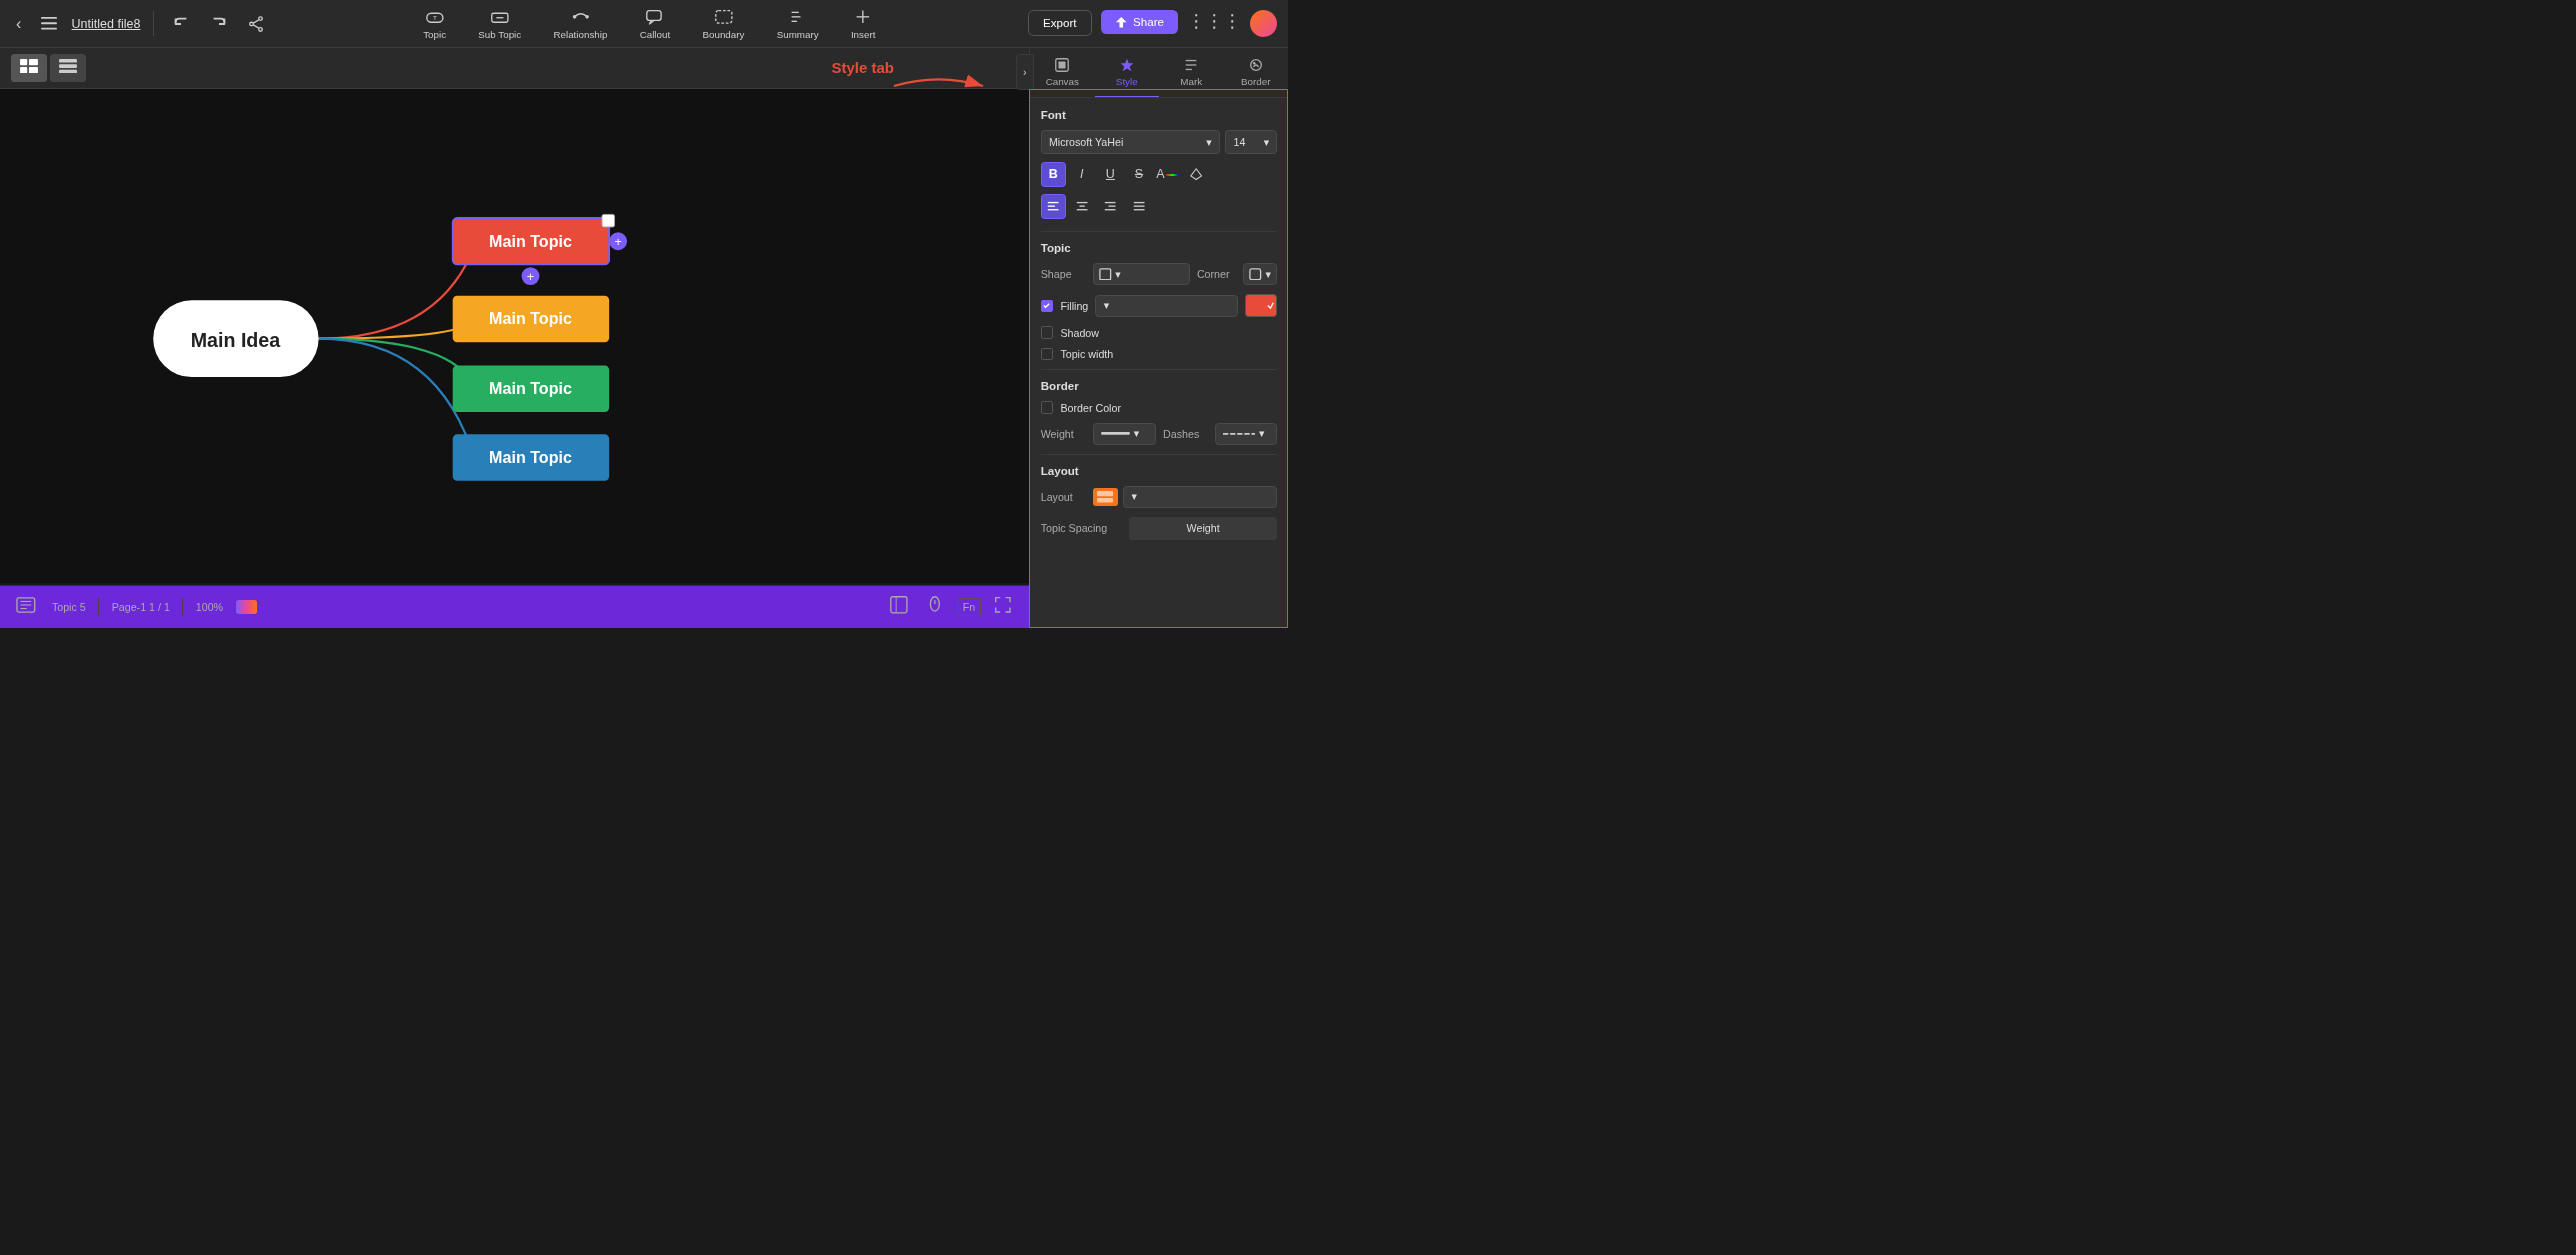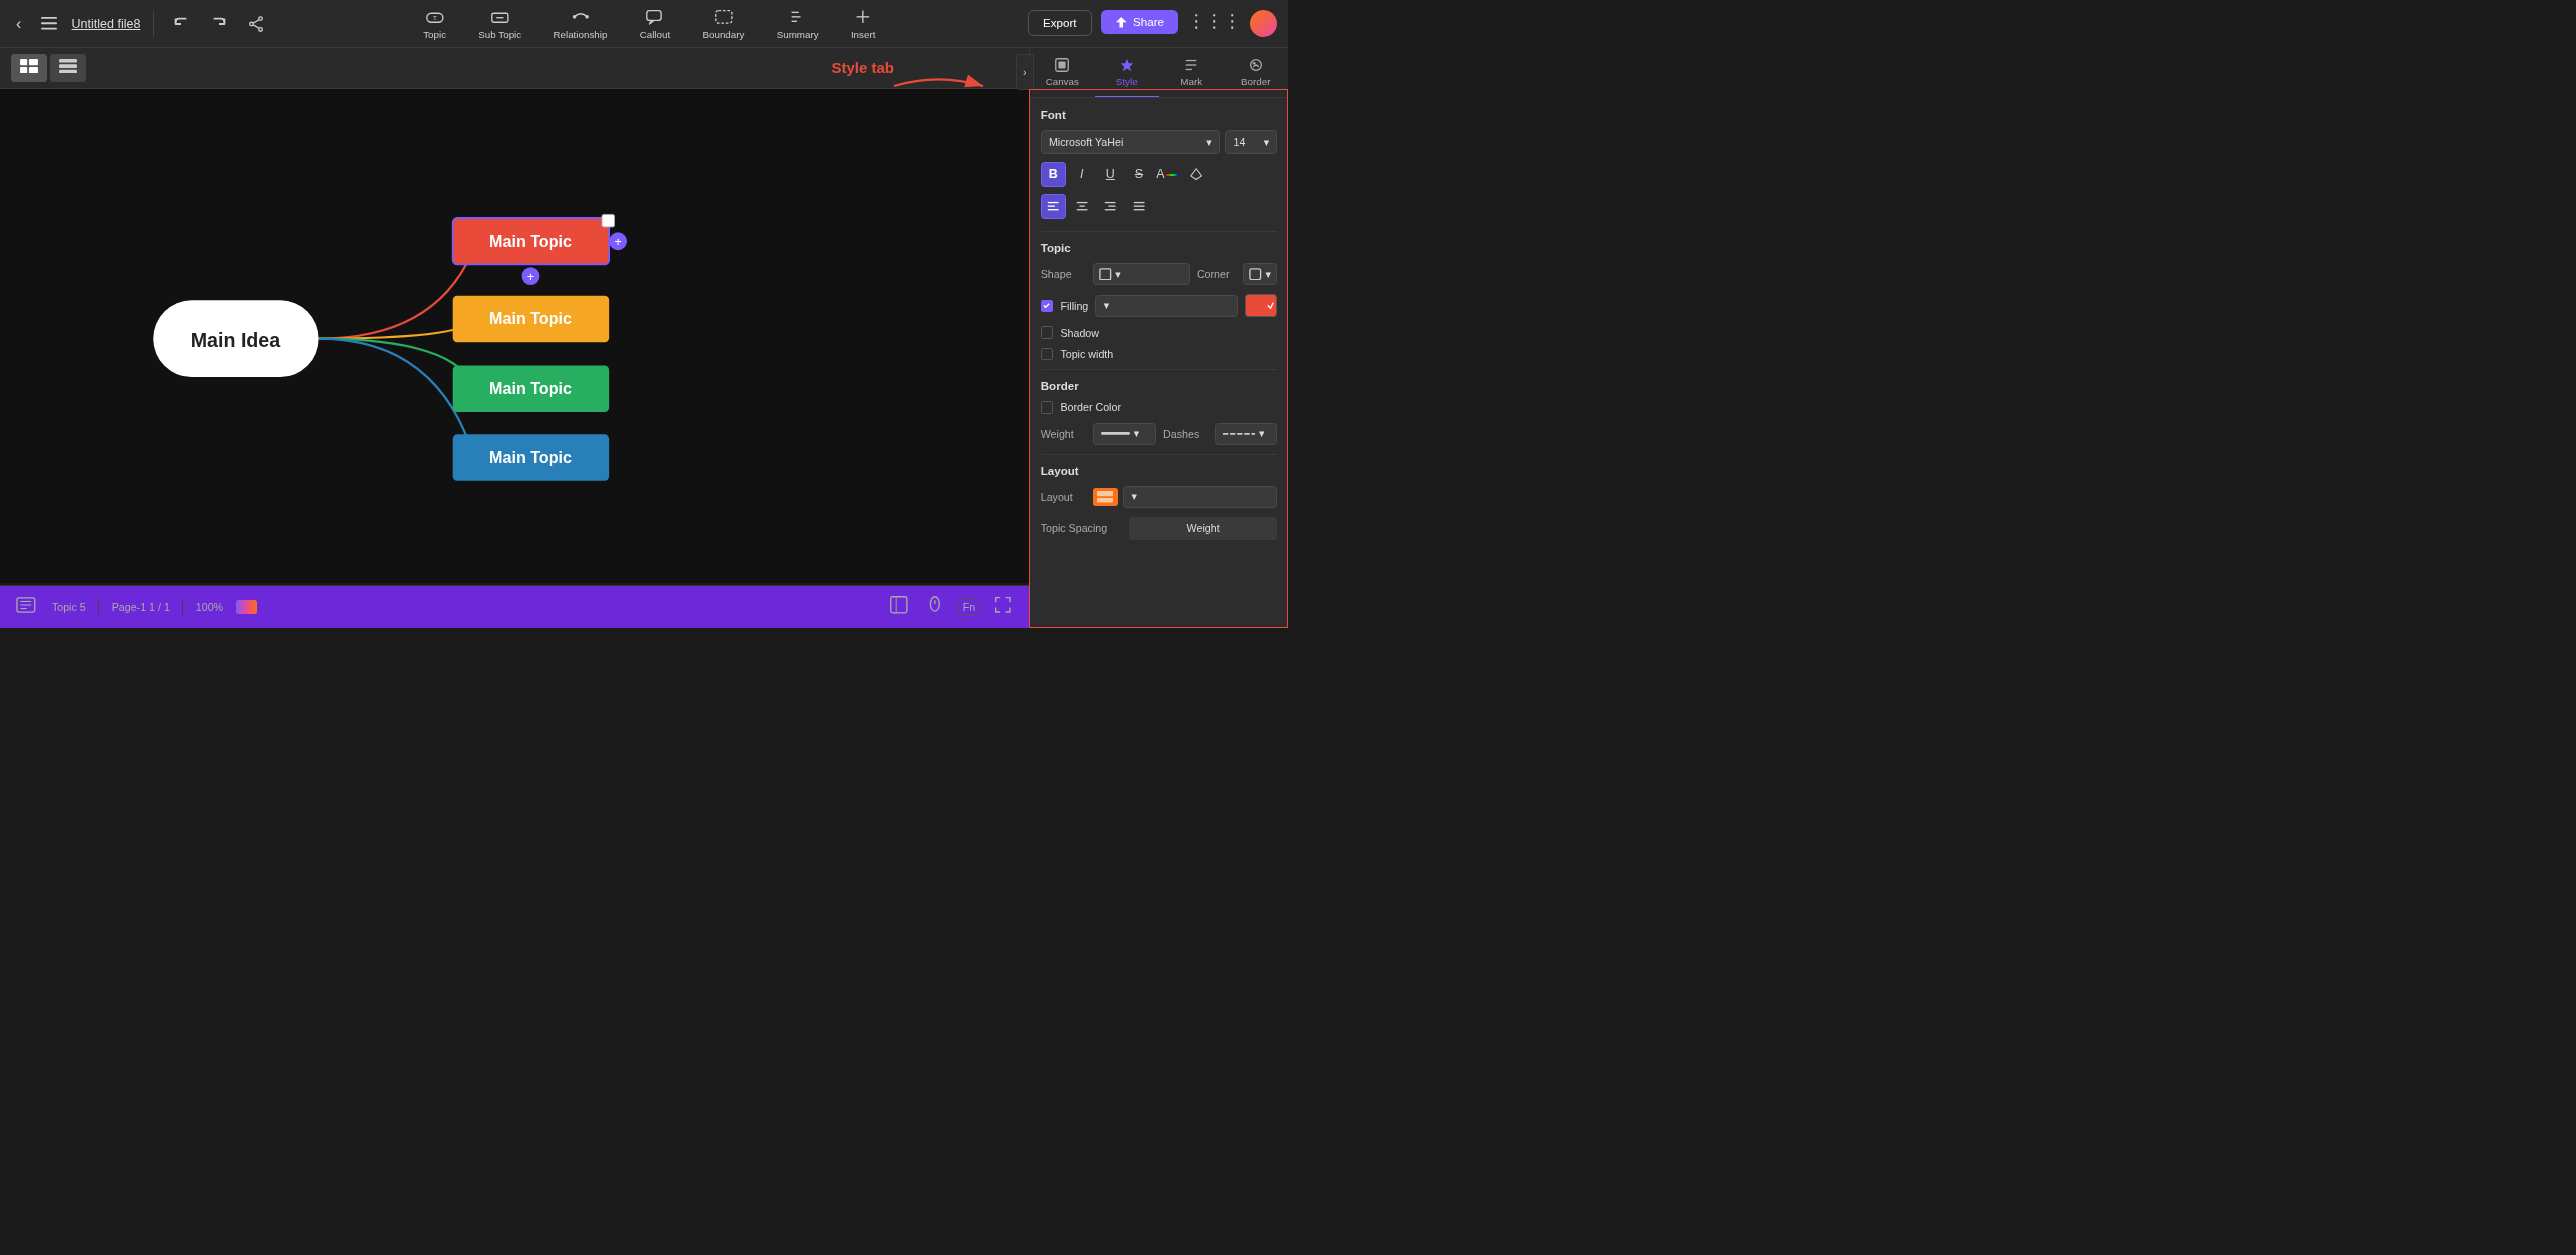--- a/index.html
+++ b/index.html
@@ -365,21 +365,21 @@
       border-radius: 3.6px;
       border: 0.9px solid #555;
       cursor: pointer;
       display: flex;
       align-items: center;
       justify-content: flex-end;
       padding-right: 1.8px;
     }
     .check-row {
       display: flex;
-      align-items: center;
+      align-items: flex-end;
       gap: 7.2px;
       margin-bottom: 9px;
     }
     .check-text {
       font-size: 10.7px;
       color: #ddd;
     }
 
     
     .border-row {
@@ -880,21 +880,21 @@
           <rect x="2" y="2" width="18" height="18" rx="2" fill="none" stroke="#aaa" stroke-width="1.5"></rect>
           <line x1="8" y1="2" x2="8" y2="20" stroke="#aaa" stroke-width="1"></line>
         </svg>
     </button>
     <button class="bottom-icon-btn">
       <svg width="19.7" height="19.7" viewBox="0 0 22 22">
           <ellipse cx="11" cy="10" rx="5" ry="8" fill="none" stroke="#aaa" stroke-width="1.5"></ellipse>
           <line x1="11" y1="6" x2="11" y2="10" stroke="#aaa" stroke-width="1.5"></line>
         </svg>
     </button>
-    <button class="bottom-icon-btn" style="font-size:10.7px;color:#aaa;border:0.9px solid #555;border-radius:7px;padding:1.8px 4.5px;">Fn</button>
+    <button class="bottom-icon-btn" style="font-size:10.7px;color:#aaa;border:0.9px solid #555;border-radius:2px;padding:1.8px 4.5px;">Fn</button>
     <button class="bottom-icon-btn">
       <svg width="19.7" height="19.7" viewBox="0 0 22 22">
           <path d="M3 8 L3 3 L8 3" fill="none" stroke="#aaa" stroke-width="1.5"></path>
           <path d="M14 3 L19 3 L19 8" fill="none" stroke="#aaa" stroke-width="1.5"></path>
           <path d="M3 14 L3 19 L8 19" fill="none" stroke="#aaa" stroke-width="1.5"></path>
           <path d="M14 19 L19 19 L19 14" fill="none" stroke="#aaa" stroke-width="1.5"></path>
         </svg>
     </button>
   </div>
 </div>

